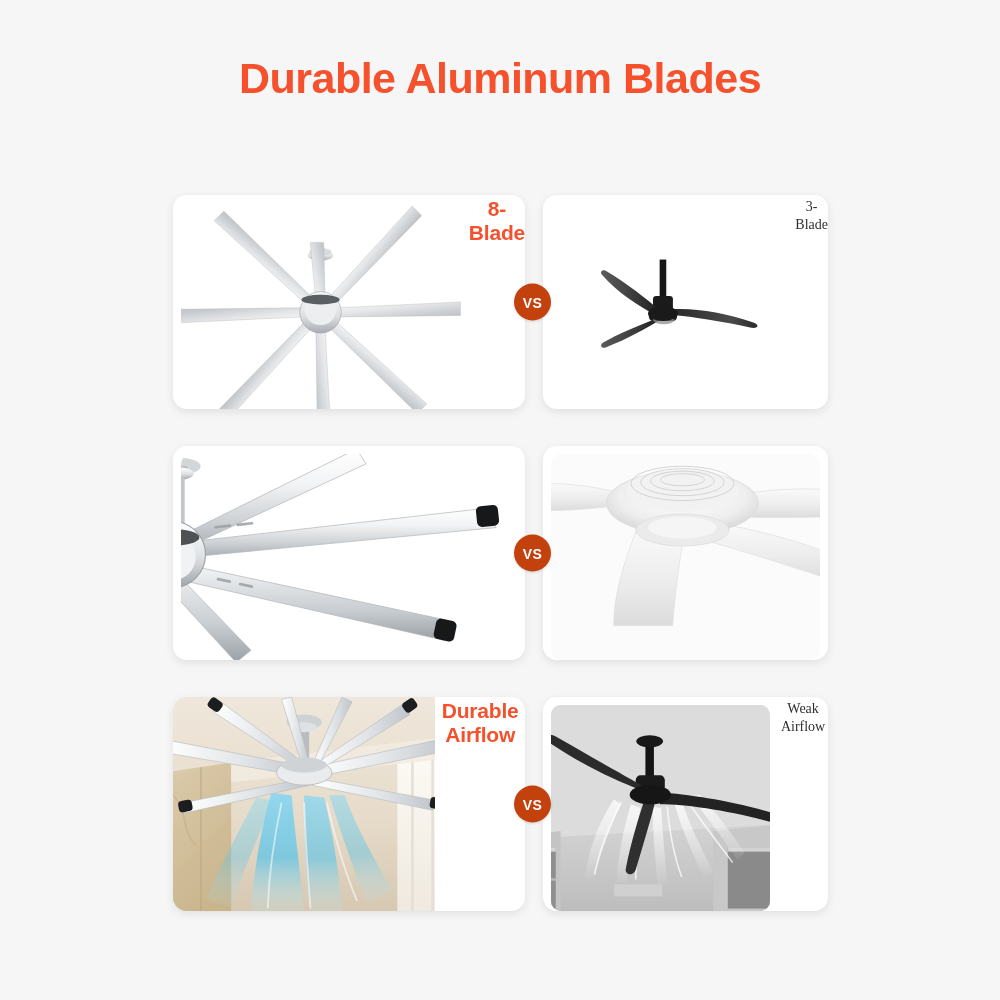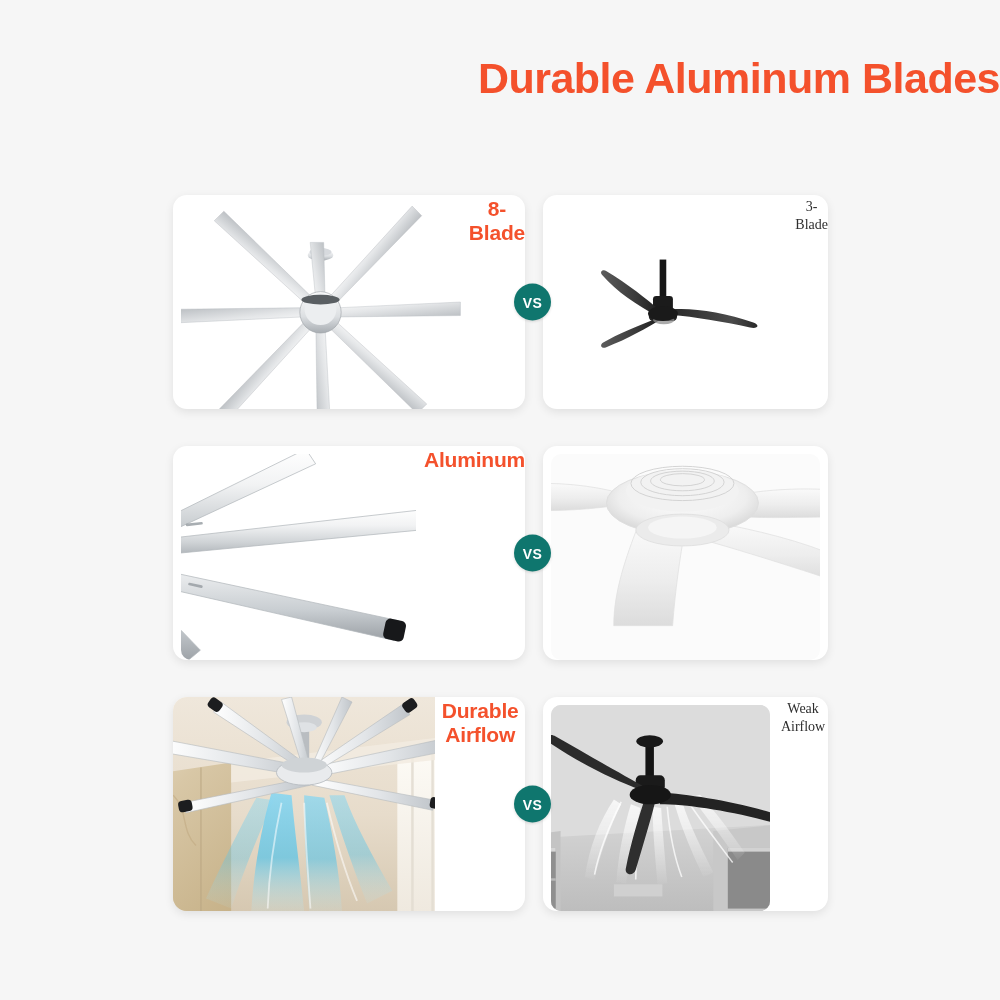--- a/index.html
+++ b/index.html
@@ -18,21 +18,21 @@
     height: 1000px;
     background: #f6f6f6;
   }
 
   
   .page-title {
     position: absolute;
     top: 54px;
     left: 0;
     width: 1000px;
-    text-align: right;
+    text-align: center;
     font-size: 43px;
     font-weight: bold;
     letter-spacing: -0.5px;
     color: #f4512c;
     font-family: "Liberation Sans", sans-serif;
   }
 
   
   .rows {
     position: absolute;
@@ -91,21 +91,21 @@
 
   
   .vs-badge {
     position: absolute;
     left: 341px;
     top: 50%;
     transform: translate(0, -50%);
     width: 37px;
     height: 37px;
     border-radius: 50%;
-    background: #0f766e;
+    background: #c2410c;
     color: #ffffff;
     font-size: 14px;
     font-weight: bold;
     display: flex;
     align-items: center;
     justify-content: center;
     letter-spacing: 0.3px;
     z-index: 5;
     box-shadow: 0 1px 3px rgba(0,0,0,0.15);
   }
@@ -267,23 +267,20 @@
                 <rect x="34" y="-24" width="14" height="2.2" rx="1" transform="rotate(-6 41 -23)"></rect>
                 <rect x="52" y="-26" width="14" height="2.2" rx="1" transform="rotate(-6 59 -25)"></rect>
                 <rect x="36" y="20" width="12" height="2.2" rx="1" transform="rotate(12 42 21)"></rect>
                 <rect x="54" y="24" width="12" height="2.2" rx="1" transform="rotate(12 60 25)"></rect>
               </g>
               <circle cx="0" cy="0" r="27" fill="url(#hub2)" stroke="#9ba0a5" stroke-width="0.9"></circle>
               <circle cx="0" cy="2" r="19" fill="#f0f2f3"></circle>
               <ellipse cx="-2" cy="-14" rx="24" ry="7" fill="#4e5255"></ellipse>
             </g>
           </svg>
-        </div>
-        <div class="card-label">
-          <span class="label-pos">Aluminum</span>
         </div>
       </div>
 
       <div class="vs-badge">VS</div>
 
       <div class="card right inset">
         <div class="card-media">
           <svg class="art" viewBox="0 0 285 168" preserveAspectRatio="xMidYMid slice">
             <defs>
               <linearGradient id="plas" x1="0" y1="0" x2="0" y2="1">

